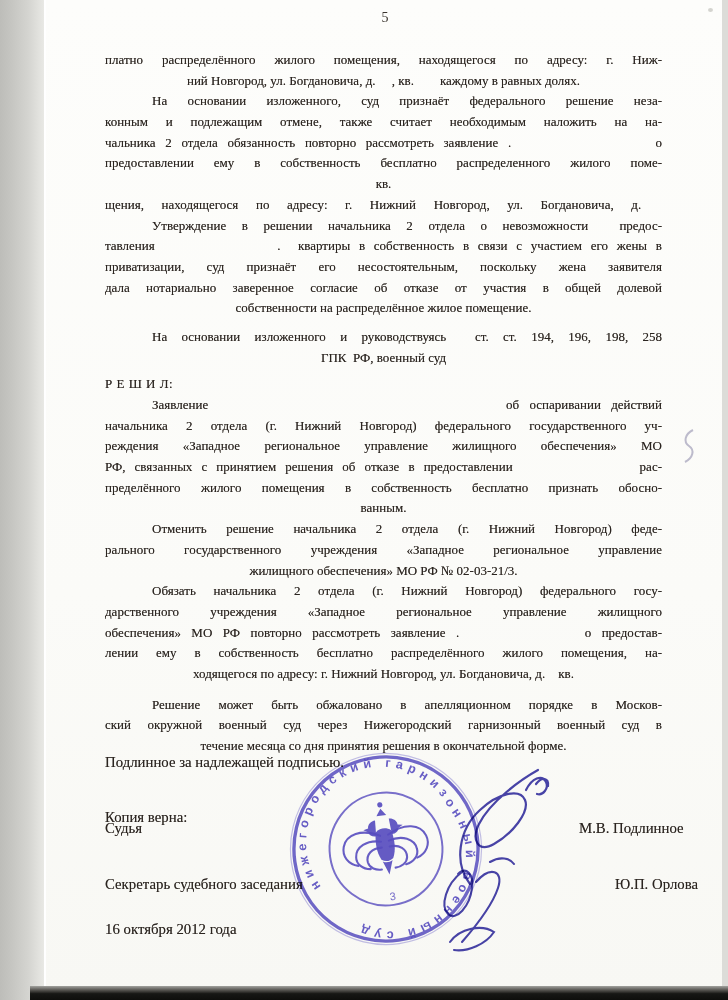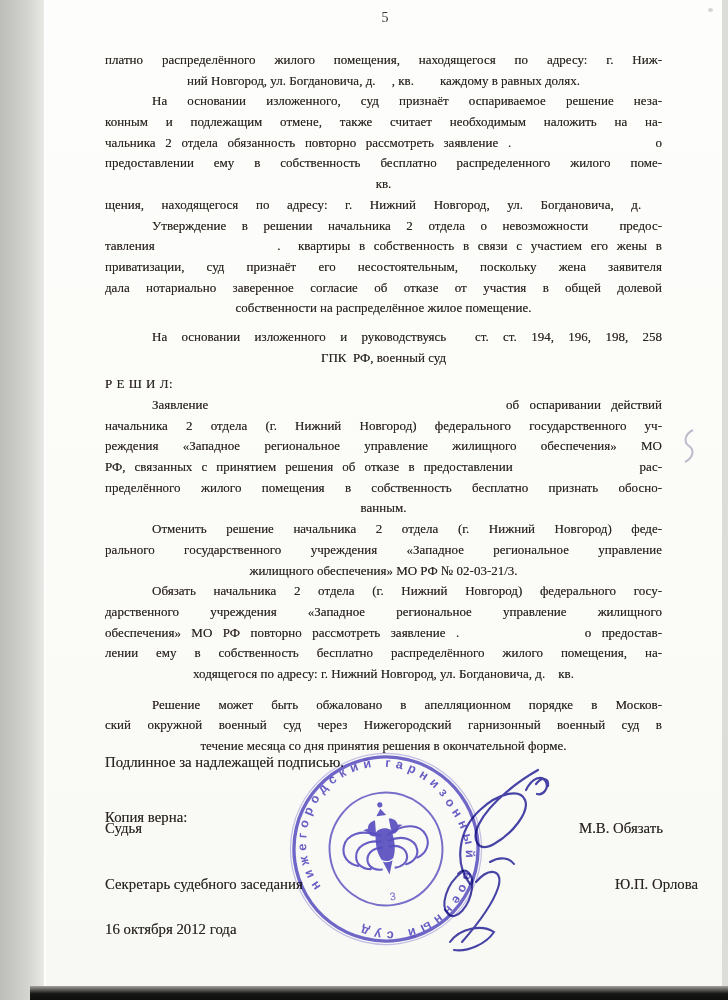--- a/index.html
+++ b/index.html
@@ -47,21 +47,21 @@
   <div class="page">
 
     <div class="page-number">5</div>
 
     <div class="content">
         <div class="doc-p">
           <div class="line j">платно распределённого жилого помещения, находящегося по адресу: г. Ниж-</div>
           <div class="line">ний Новгород, ул. Богдановича, д.&nbsp;&nbsp;&nbsp;&nbsp;&nbsp;, кв.&nbsp;&nbsp;&nbsp;&nbsp;&nbsp;&nbsp;&nbsp; каждому в равных долях.</div>
         </div>
         <div class="doc-p">
-          <div class="line j first">На основании изложенного, суд признаёт оспариваемое решение неза-</div>
+          <div class="line j first">На основании изложенного, суд признаёт федерального решение неза-</div>
           <div class="line j">конным и подлежащим отмене, также считает необходимым наложить на на-</div>
           <div class="line j">чальника 2 отдела обязанность повторно рассмотреть заявление .&nbsp;&nbsp;&nbsp;&nbsp;&nbsp;&nbsp;&nbsp;&nbsp;&nbsp;&nbsp;&nbsp;&nbsp;&nbsp;&nbsp; о</div>
           <div class="line j">предоставлении ему в собственность бесплатно распределенного жилого поме-</div>
           <div class="line">кв.</div>
           <div class="line j">щения, находящегося по адресу: г. Нижний Новгород, ул. Богдановича, д.&nbsp;&nbsp;</div>
         </div>
         <div class="doc-p">
           <div class="line j first">Утверждение в решении начальника 2 отдела о невозможности&nbsp; предос-</div>
           <div class="line j">тавления&nbsp;&nbsp;&nbsp;&nbsp;&nbsp;&nbsp;&nbsp;&nbsp;&nbsp;&nbsp;&nbsp;&nbsp;&nbsp;&nbsp;.&nbsp; квартиры в собственность в связи с участием его жены в</div>
           <div class="line j">приватизации, суд признаёт его несостоятельным, поскольку жена заявителя</div>
@@ -96,21 +96,21 @@
         <div class="doc-p" style="margin-top: 10px;">
           <div class="line j first">Решение может быть обжаловано в апелляционном порядке в Москов-</div>
           <div class="line j">ский окружной военный суд через Нижегородский гарнизонный военный суд в</div>
           <div class="line">течение месяца со дня принятия решения в окончательной форме.</div>
         </div>
       </div>
 
     <div class="footer-item" style="left:59px; top:754px;">Подлинное за надлежащей подписью.</div>
     <div class="footer-item" style="left:59px; top:809px;">Копия верна:</div>
     <div class="footer-item" style="left:59px; top:820px;">Судья</div>
-    <div class="footer-item" style="left:533px; top:820px;">М.В. Обязать</div>
+    <div class="footer-item" style="left:533px; top:820px;">М.В. Подлинное</div>
     <div class="footer-item" style="left:59px; top:876px;">Секретарь судебного заседания</div>
     <div class="footer-item" style="left:533px; top:876px;margin-left:36px;">Ю.П. Орлова</div>
     <div class="footer-item" style="left:59px; top:897px;margin-top:24px;">16 октября 2012 года</div>
 
     <svg class="stamp" viewBox="0 0 200 200">
       <defs>
         <path id="ringPath" d="M31.6 132 A76 76 0 1 1 168.4 68 A76 76 0 1 1 31.6 132" fill="none"></path>
       </defs>
       <circle cx="100" cy="100" r="93" fill="none" stroke="#4b3fc2" stroke-width="3.4" opacity=".85"></circle>
       <circle cx="100" cy="100" r="96.5" fill="none" stroke="#4b3fc2" stroke-width="1.2" opacity=".35"></circle>

